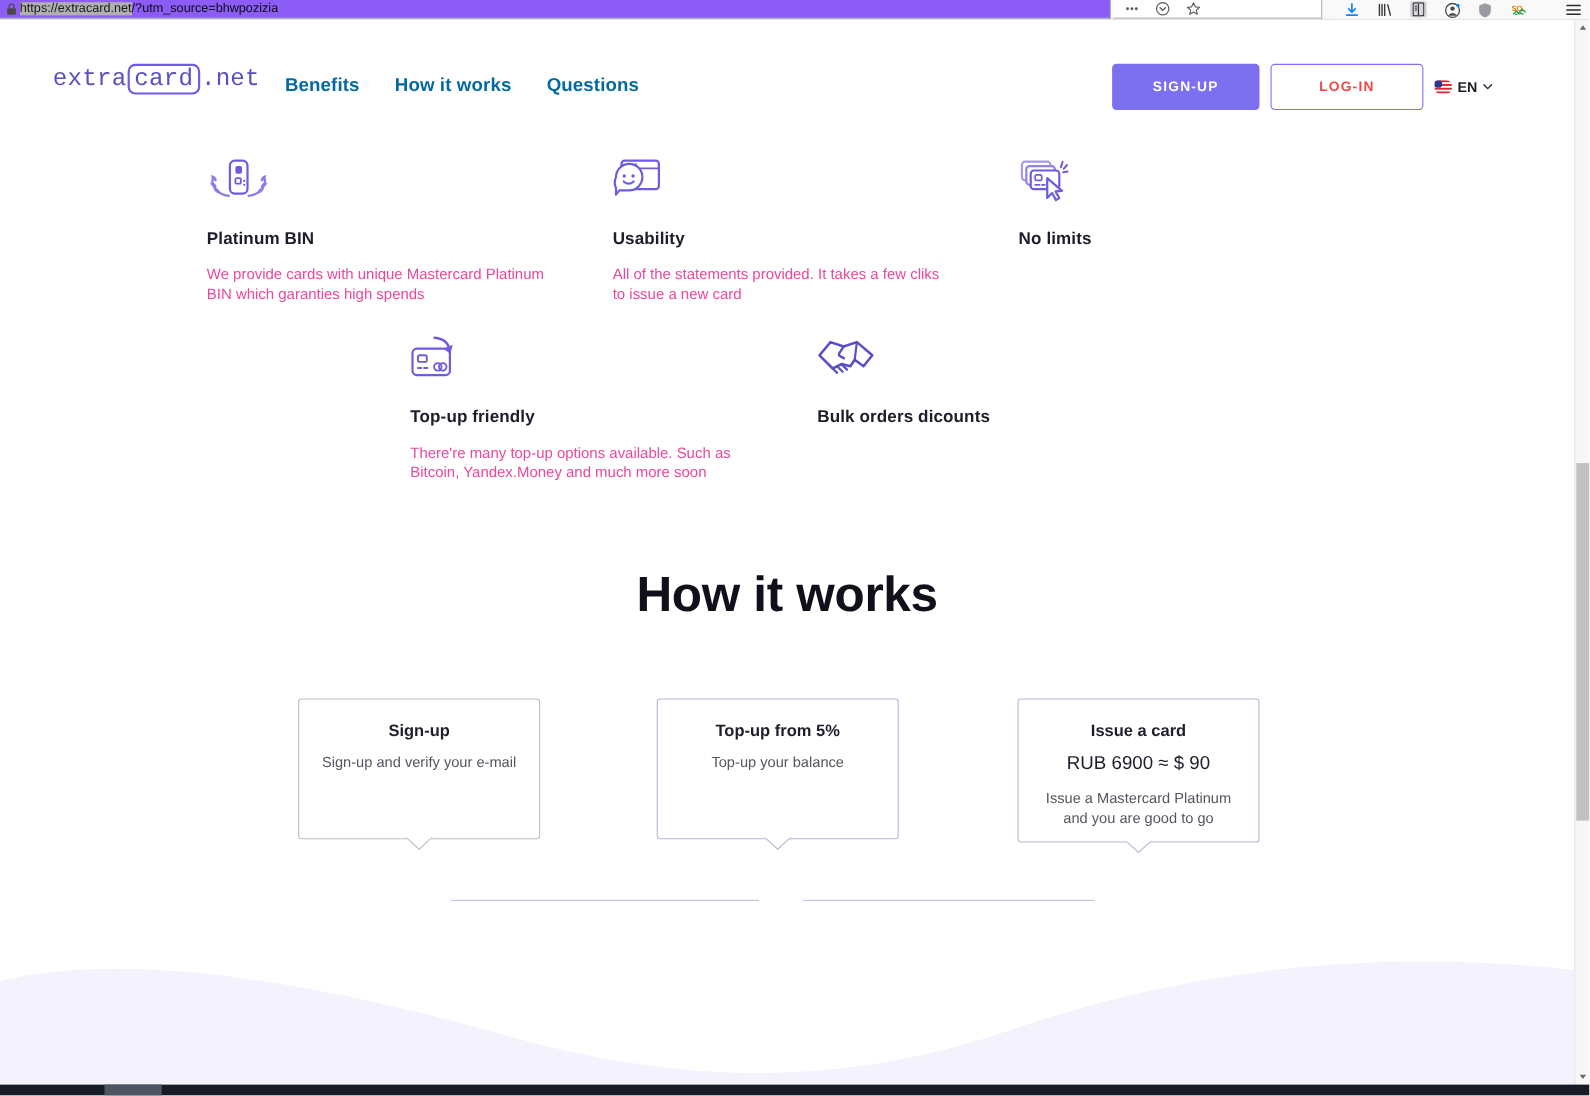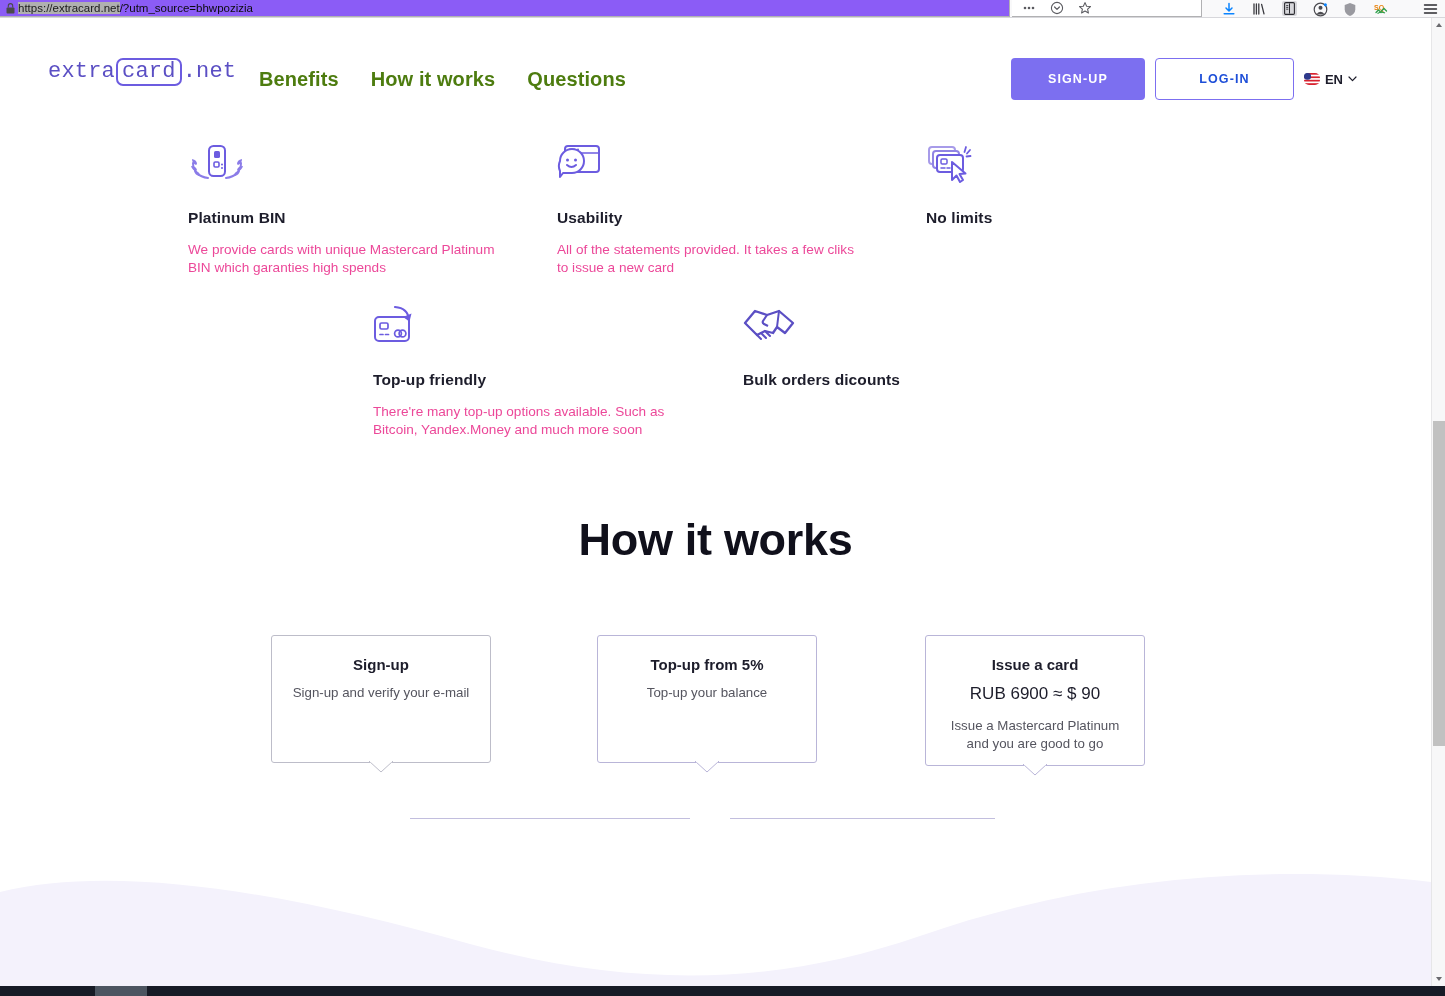--- a/index.html
+++ b/index.html
@@ -93,39 +93,39 @@
     padding: 0px 4px; margin: 0 1px;
     line-height: 24px; display: inline-block;
   }
   #logo .plain { line-height: 24px; }
 
   #main-nav {
     position: absolute; left: 259px; top: 50px;
     display: flex; gap: 32px; align-items: center;
   }
   #main-nav a {
-    font-size: 20px; font-weight: bold; color: #4d7c0f;
+    font-size: 17px; font-weight: bold; color: #0369a1;
     text-decoration: none; cursor: pointer; letter-spacing: 0.1px;
   }
 
   #header-actions {
     position: absolute; right: 74px; top: 40px;
     display: flex; align-items: center; gap: 10px;
   }
   #signup-btn {
     width: 134px; height: 42px;
     background: #7c6ff0; border: none; border-radius: 4px;
     color: #ffffff; font-size: 12.5px; font-weight: bold;
     letter-spacing: 1.1px; cursor: pointer;
     font-family: "Liberation Sans", sans-serif;
   }
   #login-btn {
     width: 139px; height: 42px;
     background: #ffffff; border: 1px solid #7c6ff0; border-radius: 4px;
-    color: #1d4ed8; font-size: 12.5px; font-weight: bold;
+    color: #ef4444; font-size: 12.5px; font-weight: bold;
     letter-spacing: 1.1px; cursor: pointer;
     font-family: "Liberation Sans", sans-serif;
   }
   #lang-select {
     display: flex; align-items: center; gap: 5px;
     cursor: pointer;
   }
   #lang-select .lang-label { font-size: 13px; font-weight: bold; color: #1d1d2b; }
   .flag-icon { width: 16px; height: 12px; border-radius: 2px; display:block; }
   .chev { width: 9px; height: 6px; display: block; }

